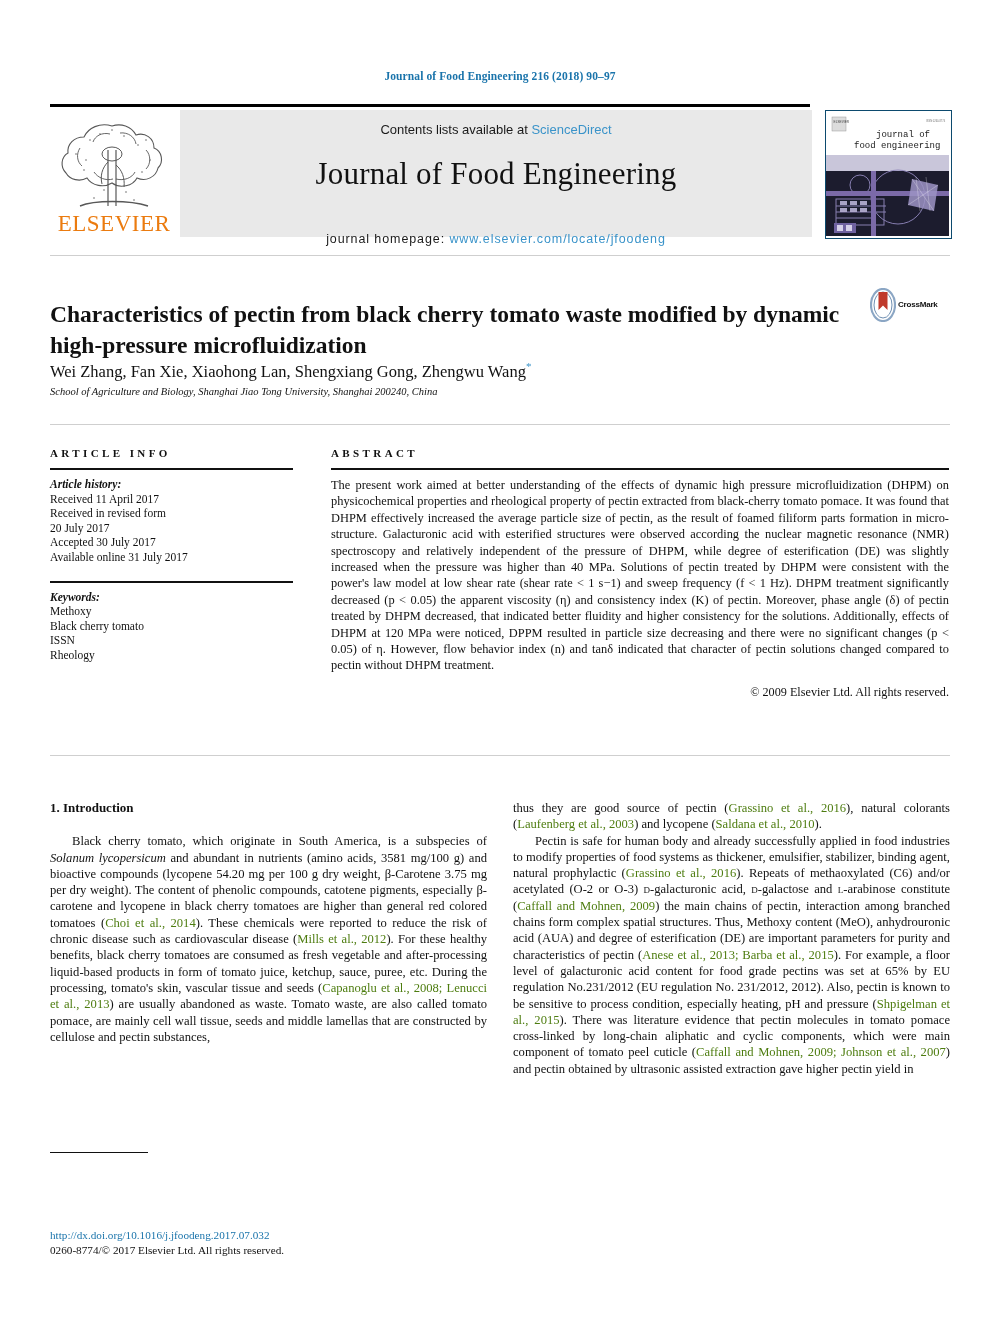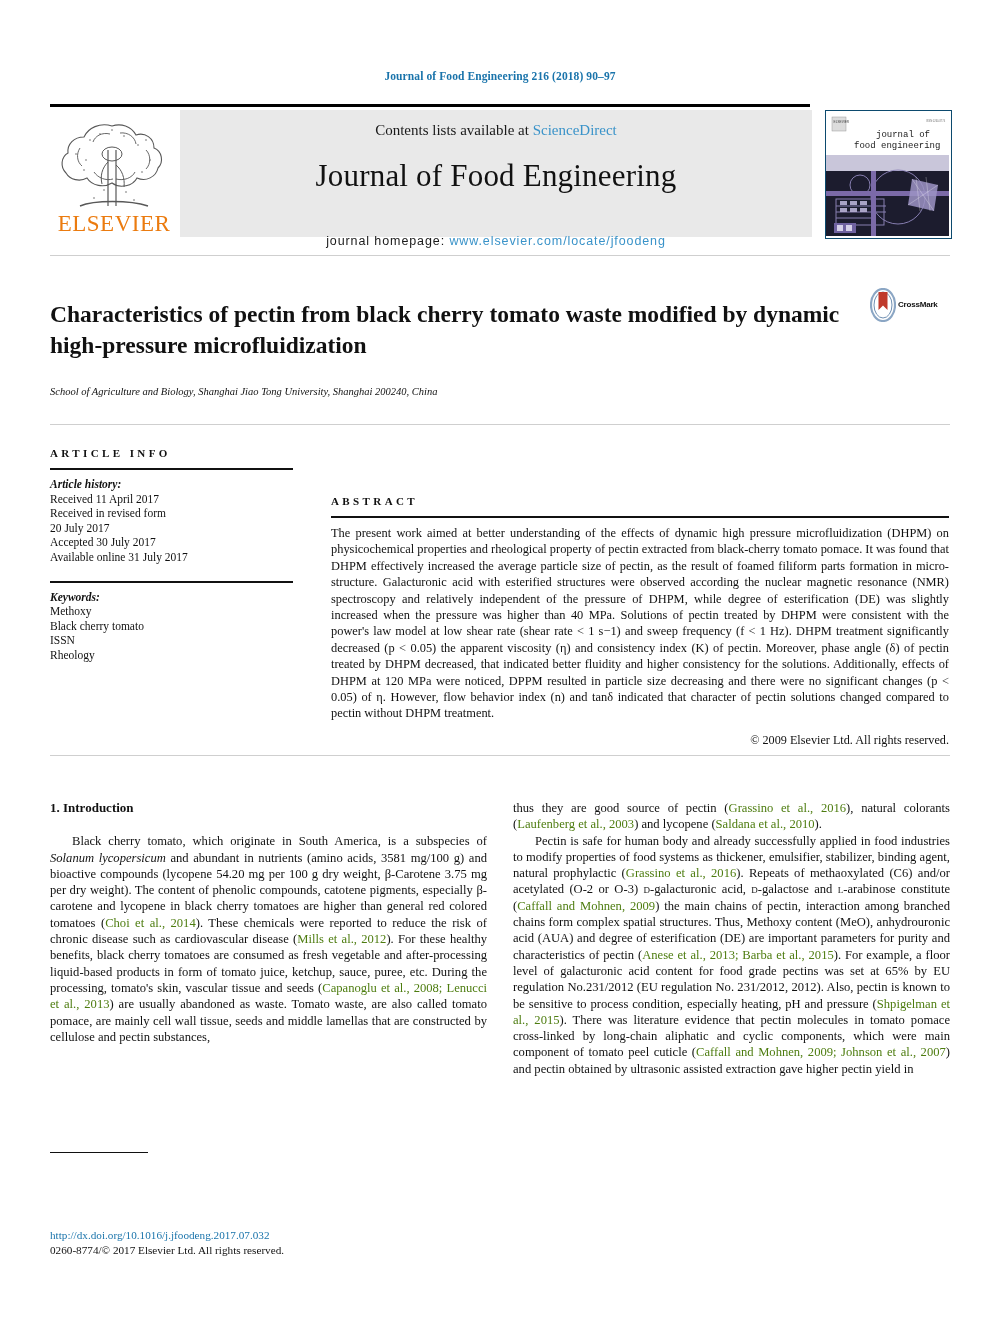--- a/index.html
+++ b/index.html
@@ -71,22 +71,22 @@
   .banner {
     position: absolute;
     left: 130px; top: 6px;
     width: 632px;
     height: 127px;
     background: #e9e9e9;
     text-align: center;
   }
   .banner .contents {
     margin-top: 12px;
-    font-family: Liberation Serif, serif;
-    font-size: 15px;
+    font-family: Liberation Sans, sans-serif;
+    font-size: 13px;
     color: #1a1a1a;
   }
   .banner .contents .sd {
     color: #3a93c9;
   }
   .banner .jtitle {
     margin-top: 19px;
     font-family: "Liberation Serif", serif;
     font-size: 31px;
     color: #111;
@@ -179,21 +179,20 @@
   }
   .col-info {
     position: absolute;
     left: 46px; top: 447px;
     width: 243px;
   }
   .col-abs {
     position: absolute;
     left: 327px; top: 447px;
     width: 618px;
-    margin-top: 48px;
   }
   .sec-head {
     font-family: "Liberation Serif", serif;
     font-size: 11px;
     font-weight: bold;
     letter-spacing: 3.4px;
     color: #111;
   }
   .hr-strong {
     height: 2px;
@@ -399,20 +398,23 @@
 
   <div class="crossmark">
     <svg width="26" height="34" viewBox="0 0 26 34" aria-hidden="true">
       <ellipse cx="13" cy="17" rx="12" ry="16" fill="#ffffff" stroke="#8ba6c4" stroke-width="2.2"></ellipse>
       <ellipse cx="13" cy="17" rx="9" ry="13" fill="#ffffff" stroke="#6f8fb2" stroke-width="1"></ellipse>
       <path d="M8.5 4 L17.5 4 L17.5 22 L13 17.5 L8.5 22 Z" fill="#c0392b"></path>
     </svg>
     <span class="cm-label">CrossMark</span>
   </div>
 
+  <div class="authors">
+    <span>Wei Zhang, Fan Xie, Xiaohong Lan, Shengxiang Gong, Zhengwu Wang</span><span class="star">*</span>
+  </div>
 
   <div class="affiliation">School of Agriculture and Biology, Shanghai Jiao Tong University, Shanghai 200240, China</div>
 
   <div class="ia-rule-top"></div>
 
   <div class="col-info">
     <div class="sec-head">ARTICLE INFO</div>
     <div class="hr-strong"></div>
     <div class="info-body">
       <div class="ital">Article history:</div>

